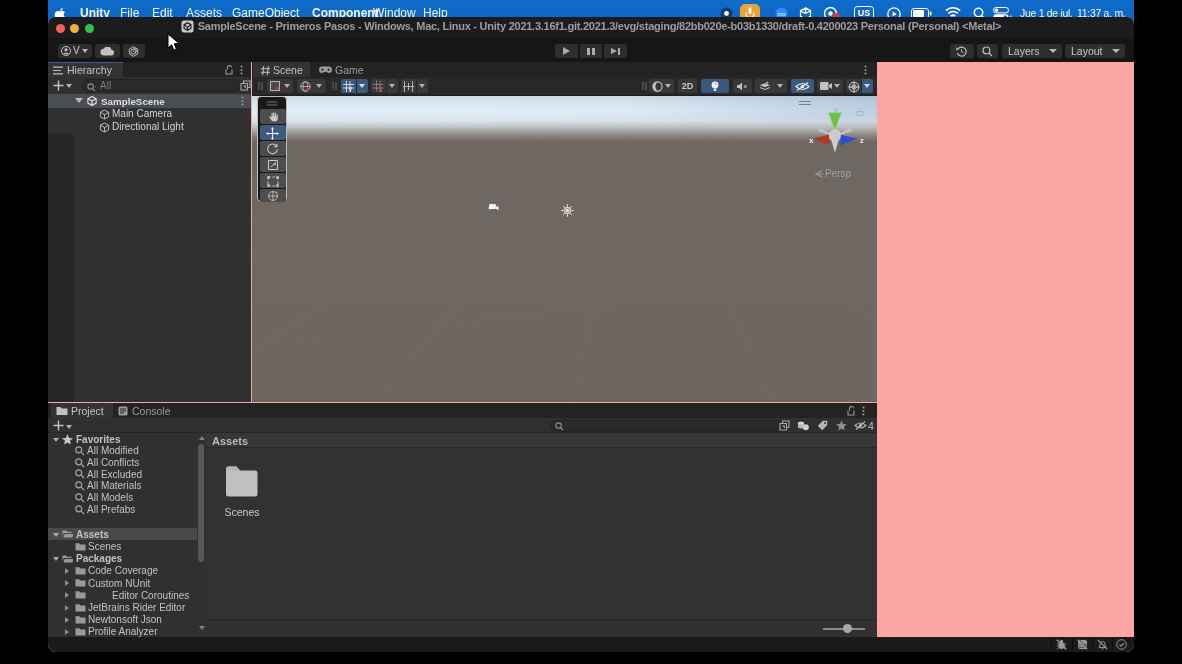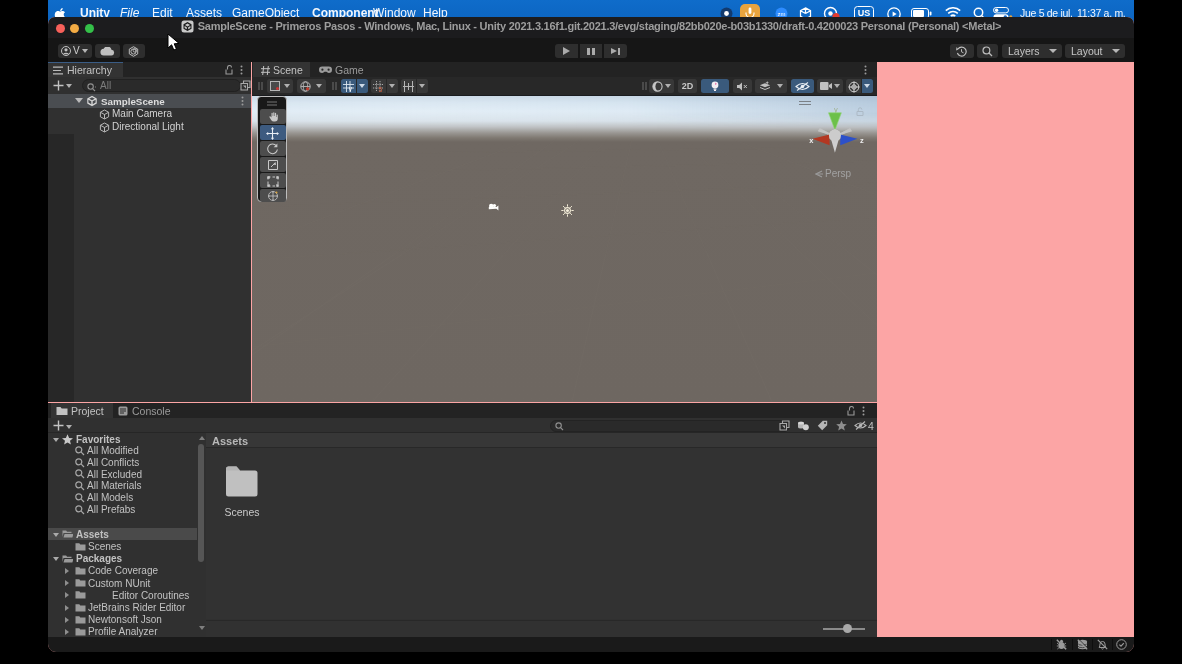--- a/index.html
+++ b/index.html
@@ -64,21 +64,21 @@
 </svg>
 <div id="stage">
 <div id="screen">
 
   <div id="menubar">
     <svg class="abs" style="left:5px;top:6px;" width="15" height="16" viewBox="0 0 15 16">
       <path fill="#fff" d="M10.7 8.6c0-1.6 1.3-2.4 1.4-2.4-.8-1.1-2-1.3-2.4-1.3-1-.1-2 .6-2.5.6-.5 0-1.3-.6-2.2-.6-1.1 0-2.2.7-2.7 1.7-1.2 2-.3 5 .8 6.6.6.8 1.2 1.7 2.1 1.7.8 0 1.2-.6 2.2-.6 1 0 1.3.6 2.2.6.9 0 1.5-.8 2-1.6.7-.9.9-1.8.9-1.9 0 0-1.8-.7-1.8-2.8z"></path>
       <path fill="#fff" d="M9.1 3.9c.4-.5.7-1.3.6-2-.6 0-1.4.4-1.8 1-.4.5-.8 1.3-.7 2 .7.1 1.4-.4 1.9-1z"></path>
     </svg>
     <div class="mitem mbold" style="left:32px;">Unity</div>
-    <div class="mitem" style="left:72px;font-style:italic;">File</div>
+    <div class="mitem" style="left:72px;">File</div>
     <div class="mitem" style="left:104px;">Edit</div>
     <div class="mitem" style="left:138px;">Assets</div>
     <div class="mitem" style="left:184px;">GameObject</div>
     <div class="mitem" style="left:264px;font-weight:bold;">Component</div>
     <div class="mitem" style="left:325px;">Window</div>
     <div class="mitem" style="left:375px;">Help</div>
 
     <svg class="abs" style="left:672px;top:7px;" width="13" height="13" viewBox="0 0 13 13">
       <circle cx="6.5" cy="6.5" r="6" fill="#123a6e"></circle>
           <circle cx="6.5" cy="6.5" r="2.4" fill="#fff"></circle>
@@ -122,21 +122,21 @@
       <circle cx="5.5" cy="5.5" r="4.2" fill="none" stroke="#fff" stroke-width="1.5"></circle>
       <line x1="8.7" y1="8.7" x2="12" y2="12" stroke="#fff" stroke-width="1.5"></line>
     </svg>
     <svg class="abs" style="left:945px;top:7px;" width="20" height="13" viewBox="0 0 20 13">
       <rect x="0.5" y="0.5" width="15" height="5.4" rx="2.7" fill="none" stroke="#fff" stroke-width="1"></rect>
       <circle cx="3.6" cy="3.2" r="1.7" fill="#fff"></circle>
       <rect x="0.5" y="7.2" width="15" height="5.4" rx="2.7" fill="#fff"></rect>
       <circle cx="12.3" cy="9.9" r="1.7" fill="#1567c5"></circle>
       <circle cx="17.8" cy="9.9" r="1.6" fill="#e8a33d"></circle>
     </svg>
-    <div class="mitem" style="left:972px;font-size:10.5px;letter-spacing:-0.3px;">Jue 5 de jul.</div>
+    <div class="mitem" style="left:972px;font-size:10.5px;letter-spacing:-0.3px;">Jue 1 de jul.</div>
     <div class="mitem" style="left:1029px;font-size:10.5px;letter-spacing:-0.3px;">11:37 a. m.</div>
   </div>
 
   <div class="abs" style="left:0;top:27px;width:1086px;height:8px;background:#aab6c2;"></div>
 
   <div id="window">
     <div id="titlebar">
       <div class="tl" style="left:7.5px;background:#f7605a;"></div>
       <div class="tl" style="left:21.5px;background:#f3ab44;"></div>
       <div class="tl" style="left:37px;background:#34c049;"></div>

